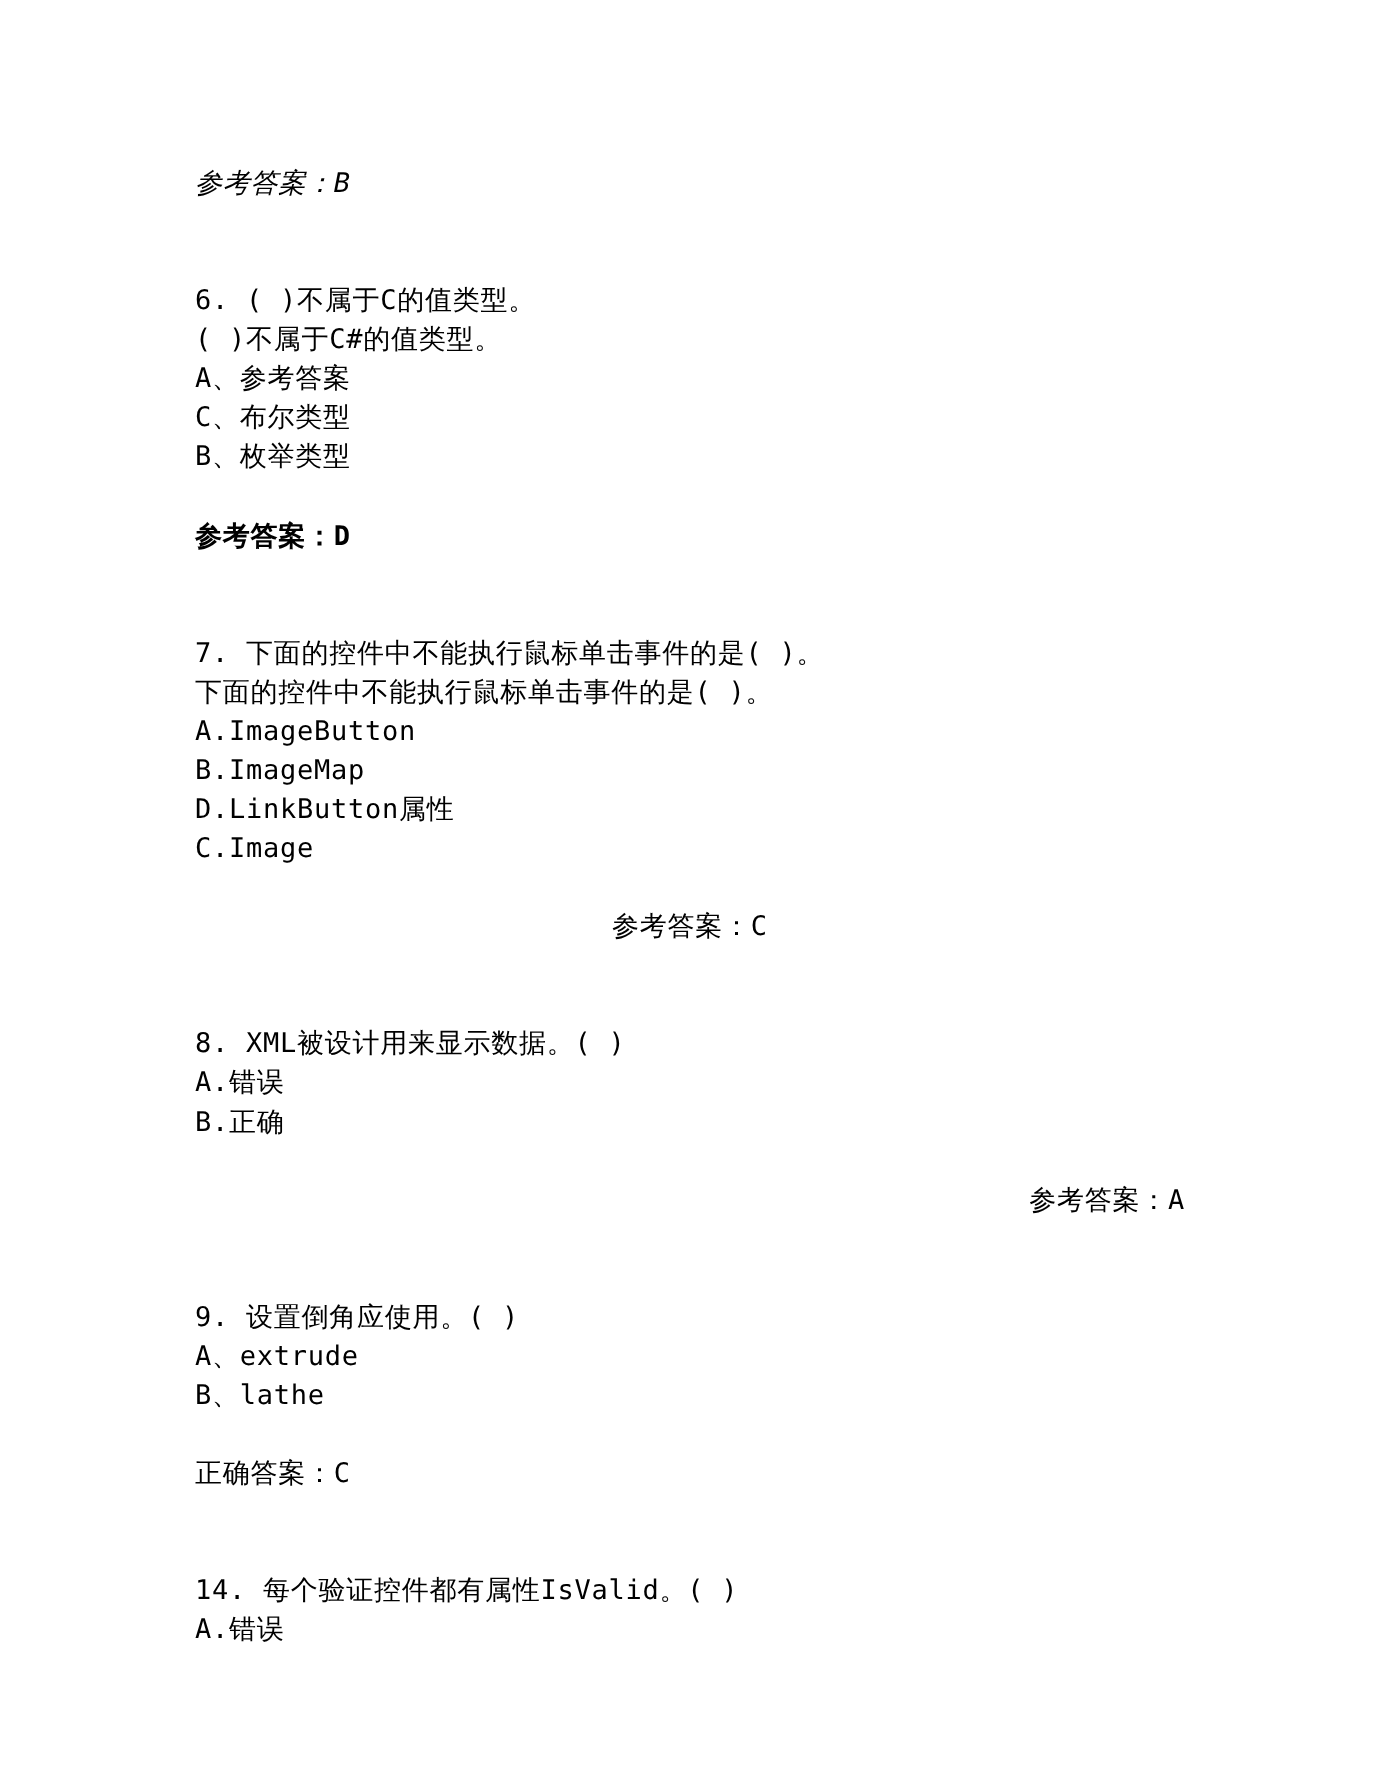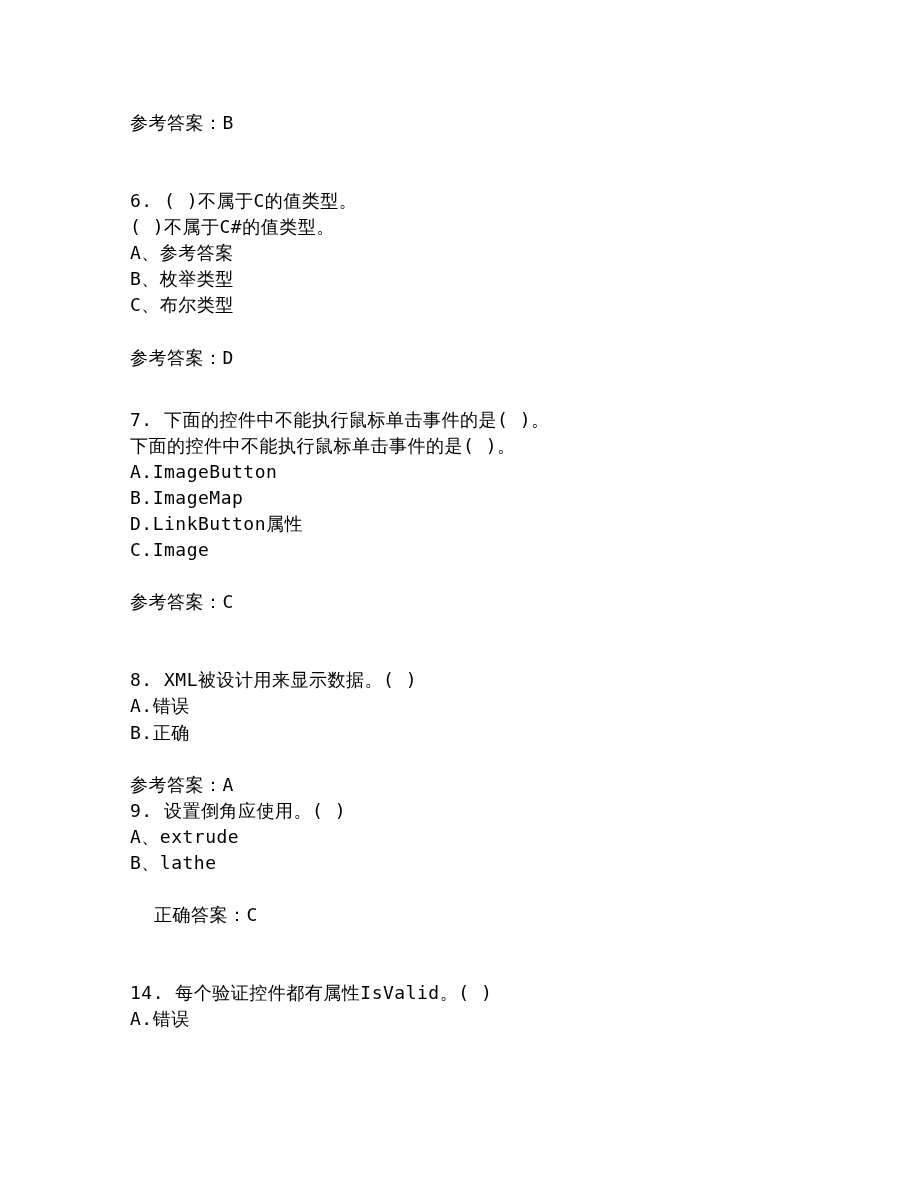--- a/index.html
+++ b/index.html
@@ -13,52 +13,56 @@
       background: #ffffff;
       font-family: "SimSun", "宋体", "Microsoft YaHei", monospace;
       font-size: 18px;
       color: #000000;
       padding: 110px 130px 0 130px;
       line-height: 1.45;
       letter-spacing: 0.5px;
     }
     .answer-line {
       margin-bottom: 52px;
+      font-style: italic;
     }
     .question-block {
       margin-bottom: 26px;
     }
     .q-line {
       display: block;
     }
     .q6-answer {
-      margin-bottom: 36px;
+      margin-bottom: 52px;
+      font-weight: bold;
     }
     .q7-answer {
       margin-bottom: 52px;
+      text-align: center;
     }
     .q8-answer {
+      margin-bottom: 52px;
+      text-align: right;
     }
     .q9-answer {
       margin-top: 26px;
       margin-bottom: 52px;
-      margin-left: 24px;
     }
   </style>
 </head>
 <body>
 
 <div class="answer-line">参考答案：B</div>
 
 <div class="question-block">
   <span class="q-line">6. (  )不属于C的值类型。</span>
   <span class="q-line">(  )不属于C#的值类型。</span>
   <span class="q-line">A、参考答案</span>
+  <span class="q-line">C、布尔类型</span>
   <span class="q-line">B、枚举类型</span>
-  <span class="q-line">C、布尔类型</span>
 </div>
 <div class="q6-answer">参考答案：D</div>
 
 <div class="question-block">
   <span class="q-line">7. 下面的控件中不能执行鼠标单击事件的是(  )。</span>
   <span class="q-line">下面的控件中不能执行鼠标单击事件的是(  )。</span>
   <span class="q-line">A.ImageButton</span>
   <span class="q-line">B.ImageMap</span>
   <span class="q-line">D.LinkButton属性</span>
   <span class="q-line">C.Image</span>

